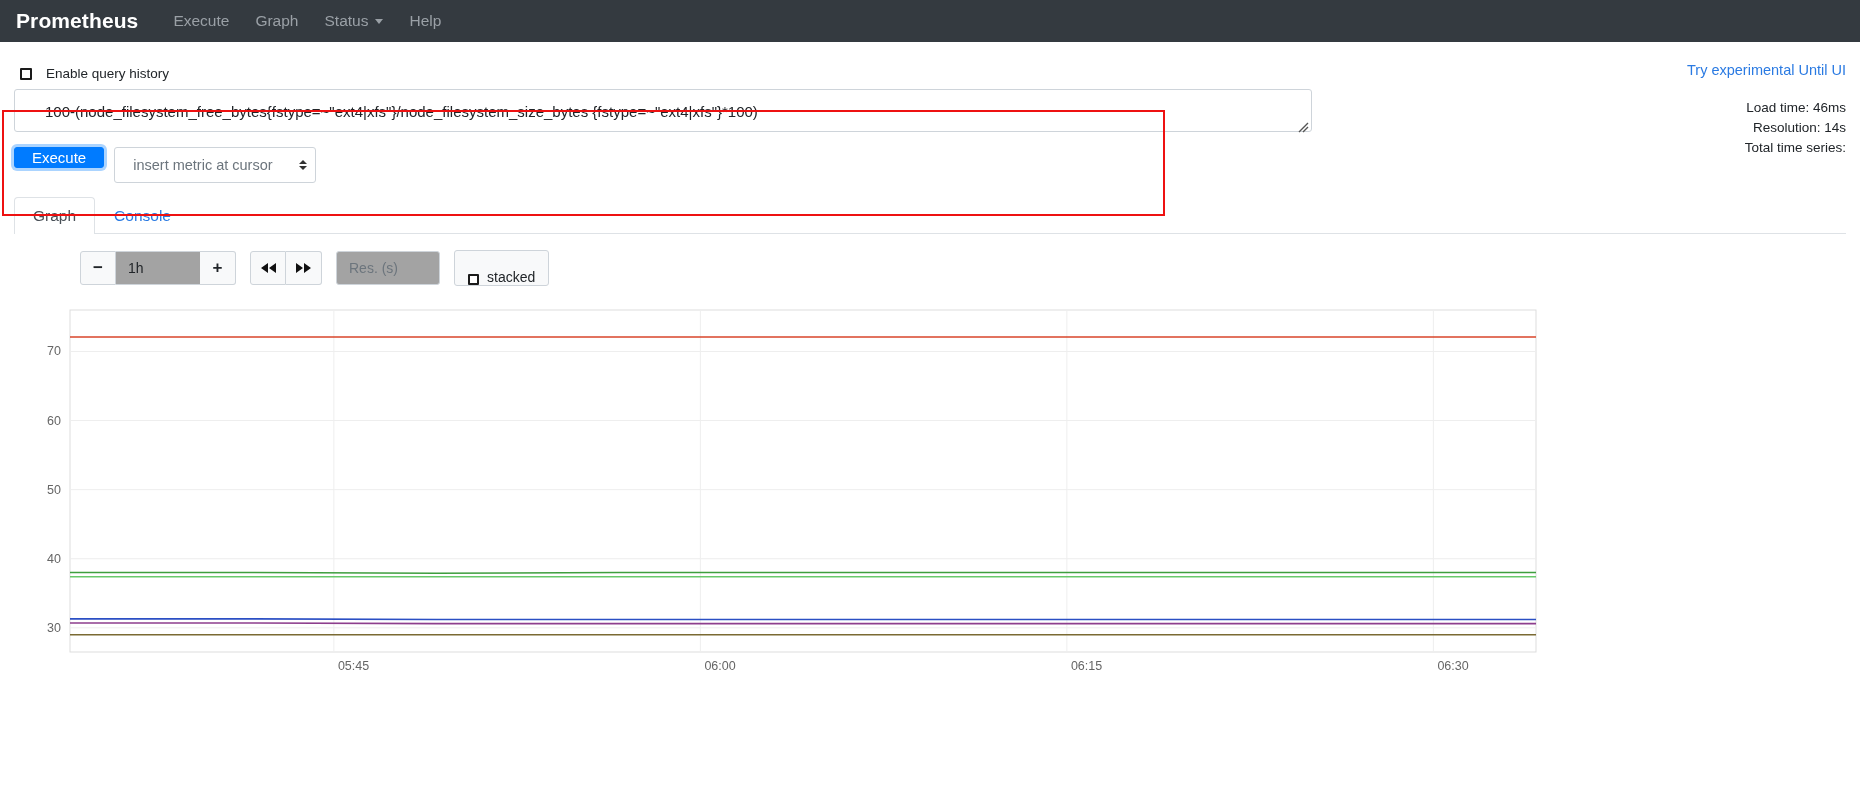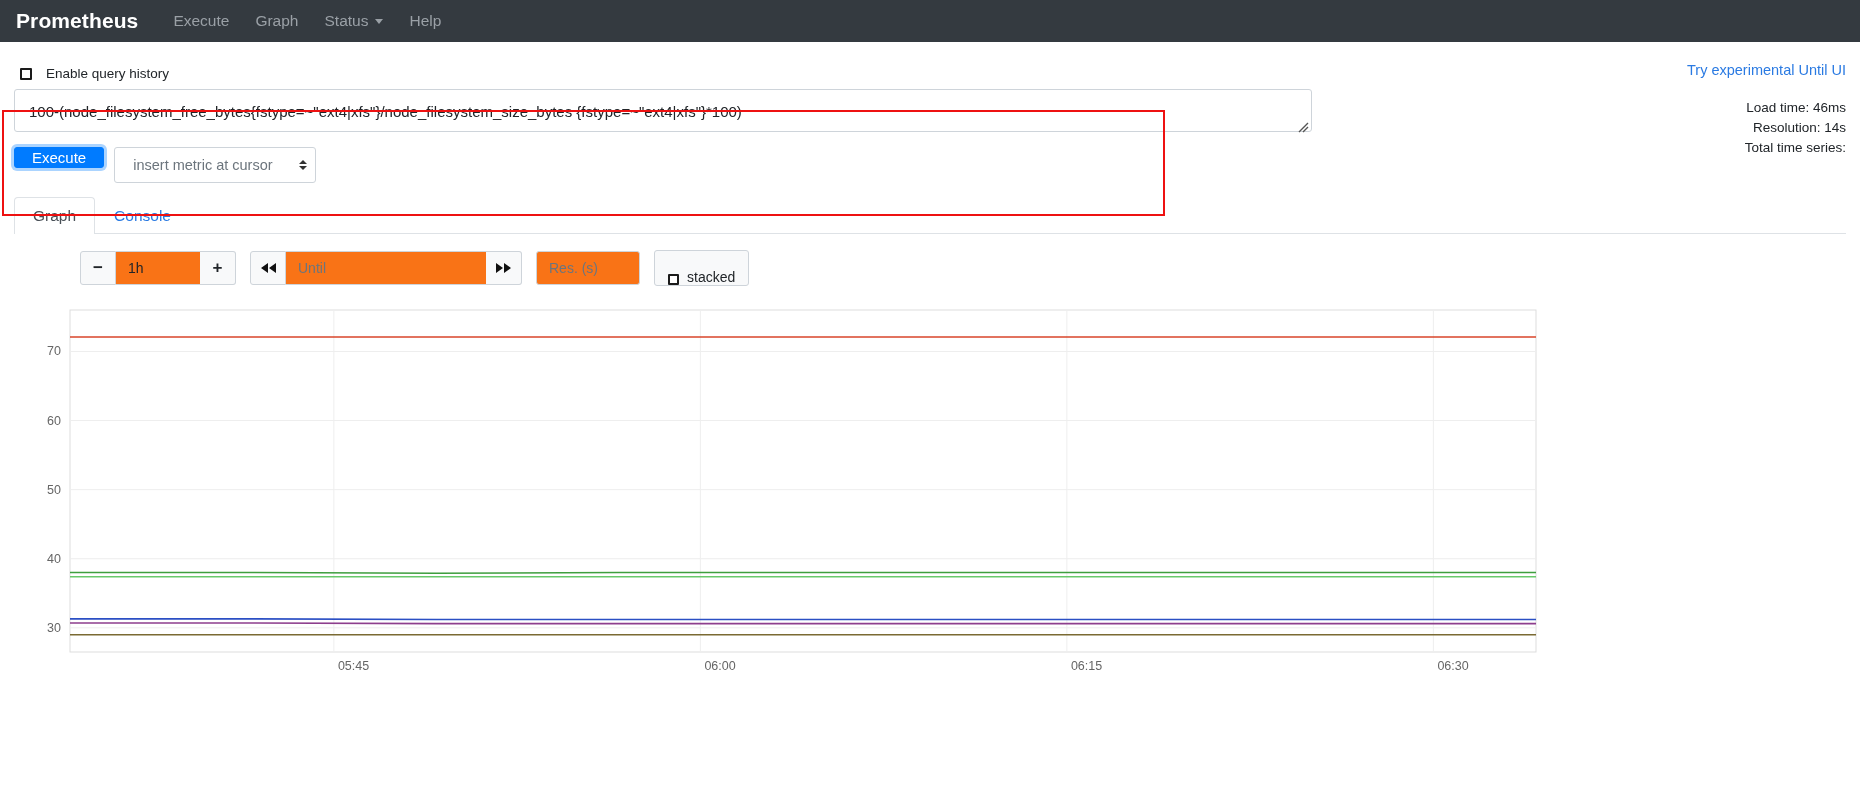--- a/index.html
+++ b/index.html
@@ -50,21 +50,21 @@
     width:12px;height:12px;border:2px solid #1b1b1b;background:#fff;
     display:inline-block; border-radius:1px;
   }
   .hist-label { font-size:13.5px; color:#212529; }
 
   
   .expr-wrap { position:relative; width:1298px; }
   .expr {
     width:100%; height:43px; border:1px solid #ced4da; border-radius:3px;
     background:#fff; color:#212529; font-size:15px;
-    padding:11px 14px; resize:none; overflow:hidden; line-height:21px;
+    padding:11px 30px; resize:none; overflow:hidden; line-height:21px;
     font-family:"Liberation Sans", sans-serif; white-space:nowrap;
   }
   .resize-grip {
     position:absolute; right:3px; bottom:2px; width:14px; height:14px;
     color:#555; font-size:12px; line-height:14px; text-align:center;
     pointer-events:none;
   }
   .resize-grip svg { display:block; }
 
   
@@ -117,21 +117,21 @@
   .gbtn {
     border:1px solid #ced4da; background:#f8f9fa; color:#212529;
     font-size:17px; font-weight:700; width:36px; height:34px;
     display:flex;align-items:center;justify-content:center; cursor:pointer;
   }
   .gbtn.first { border-radius:3px 0 0 3px; }
   .gbtn.last  { border-radius:0 3px 3px 0; border-left:none; }
   .ginput {
     border:1px solid #ced4da; border-left:none; border-right:none;
     height:34px; font-size:14px; padding:0 12px; color:#212529;
-    background:#f97316; font-family:"Liberation Sans", sans-serif;
+    background:#a3a3a3; font-family:"Liberation Sans", sans-serif;
   }
   .w-range { width:84px; }
   .w-until { width:200px; }
   .w-res   { width:104px; border:1px solid #ced4da; border-radius:3px; }
   .ginput::placeholder { color:#6c757d; }
   .stacked-btn {
     border:1px solid #ced4da; background:#f8f9fa; height:36px;
     display:flex; align-items:flex-end; gap:8px; padding:0 13px;
     border-radius:3px; font-size:14px; color:#212529; cursor:pointer;
   }
@@ -215,21 +215,20 @@
       <input class="ginput w-range" value="1h" style="">
       <div class="gbtn last">+</div>
     </div>
 
     <div class="grp">
       <div class="gbtn first">
         <svg width="17" height="12" viewBox="0 0 17 12">
             <path d="M8 1 L1 6 L8 11 Z M16 1 L9 6 L16 11 Z" fill="#111"></path>
           </svg>
       </div>
-      <input class="ginput w-until" placeholder="Until" style="">
       <div class="gbtn last">
         <svg width="17" height="12" viewBox="0 0 17 12">
             <path d="M1 1 L8 6 L1 11 Z M9 1 L16 6 L9 11 Z" fill="#111"></path>
           </svg>
       </div>
     </div>
 
     <input class="ginput w-res" placeholder="Res. (s)" style="">
 
     <div class="stacked-btn">

